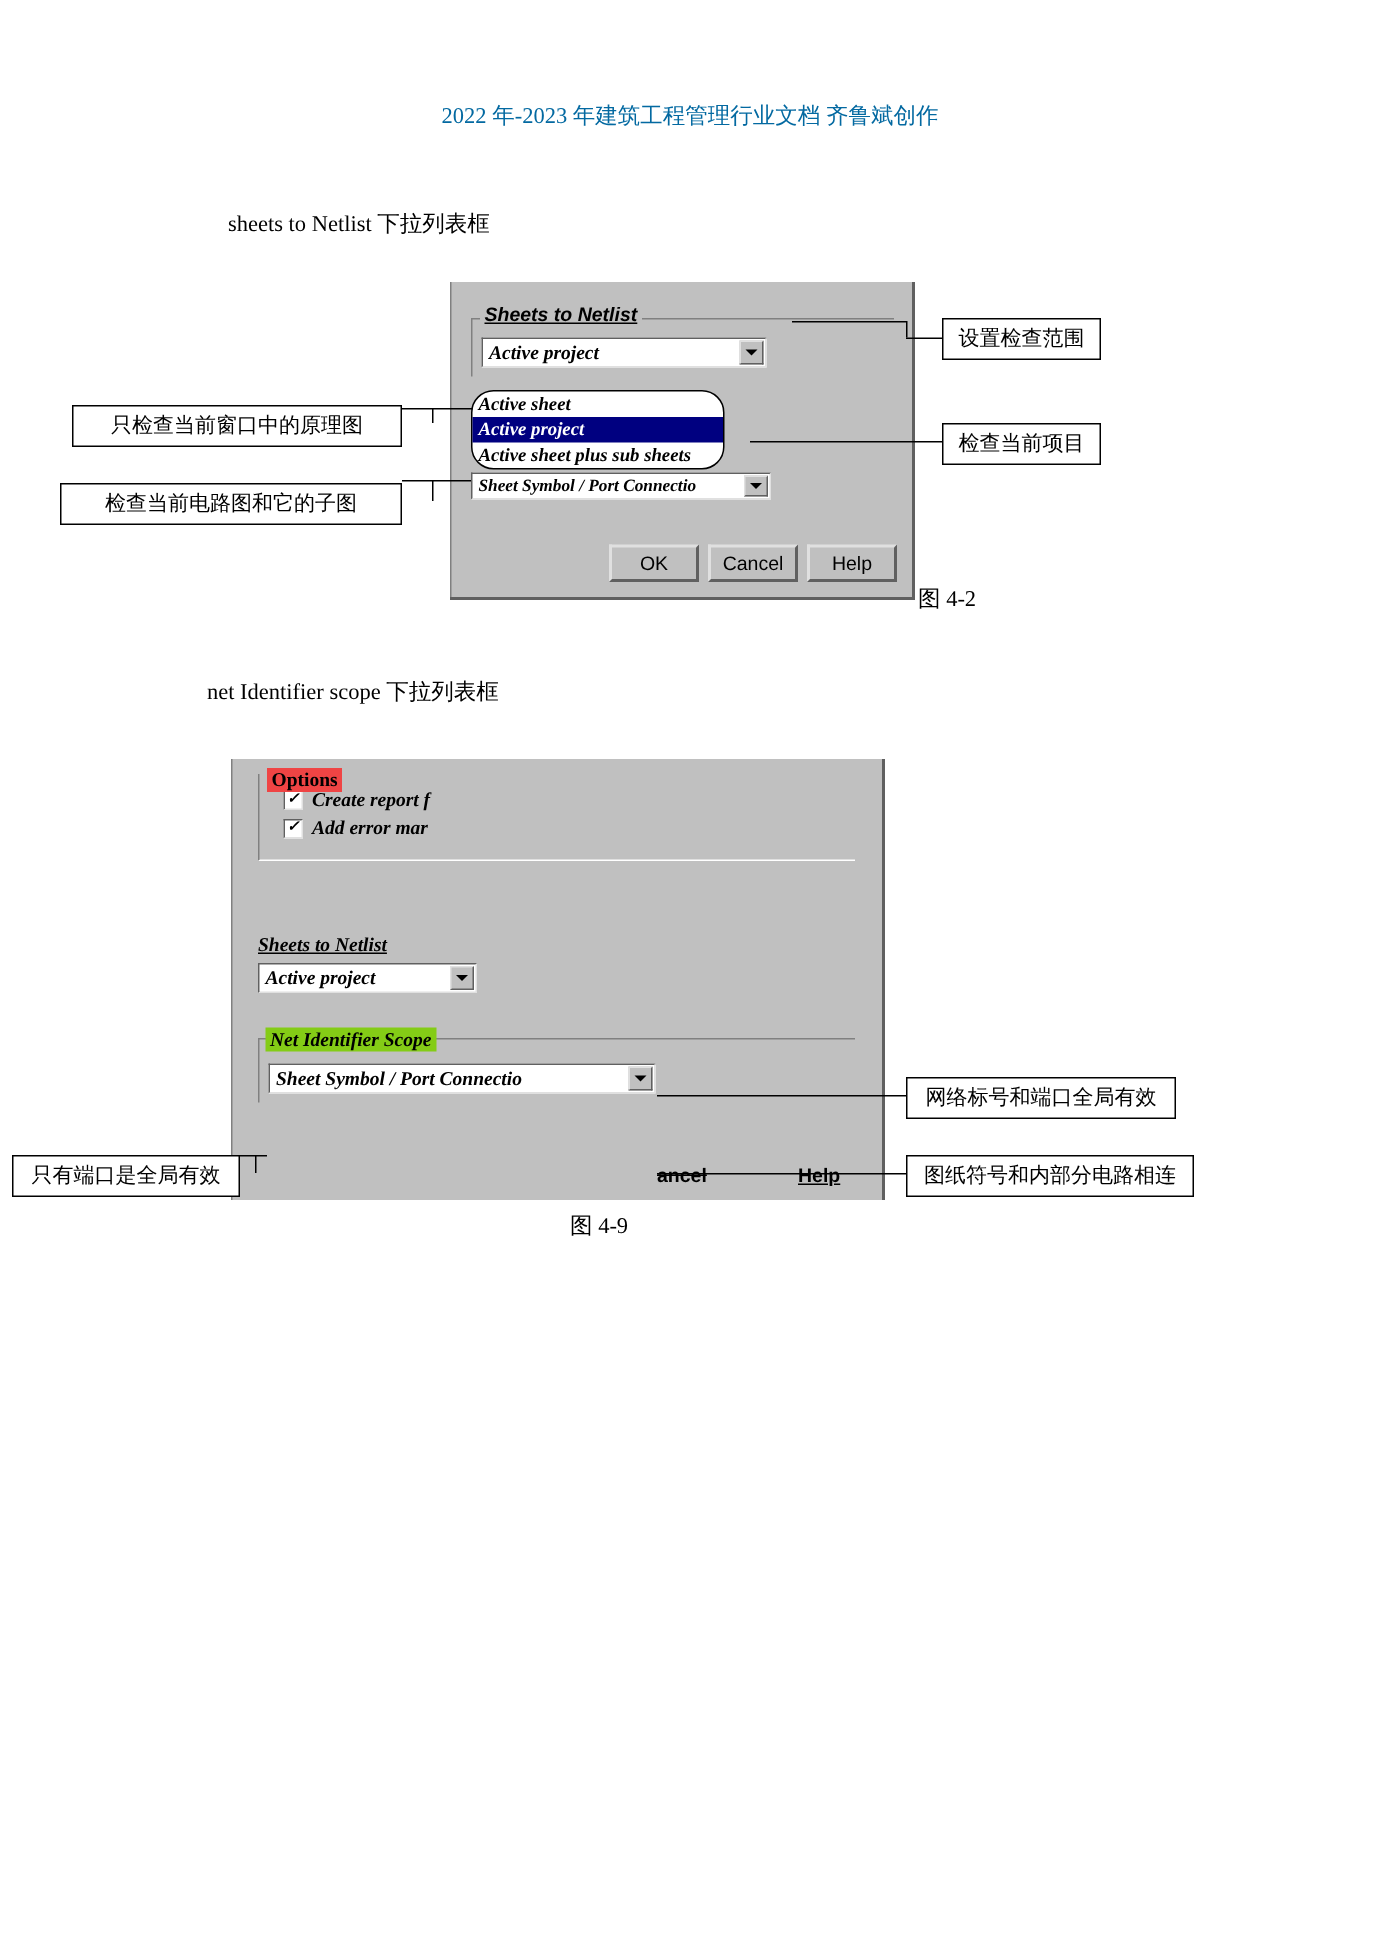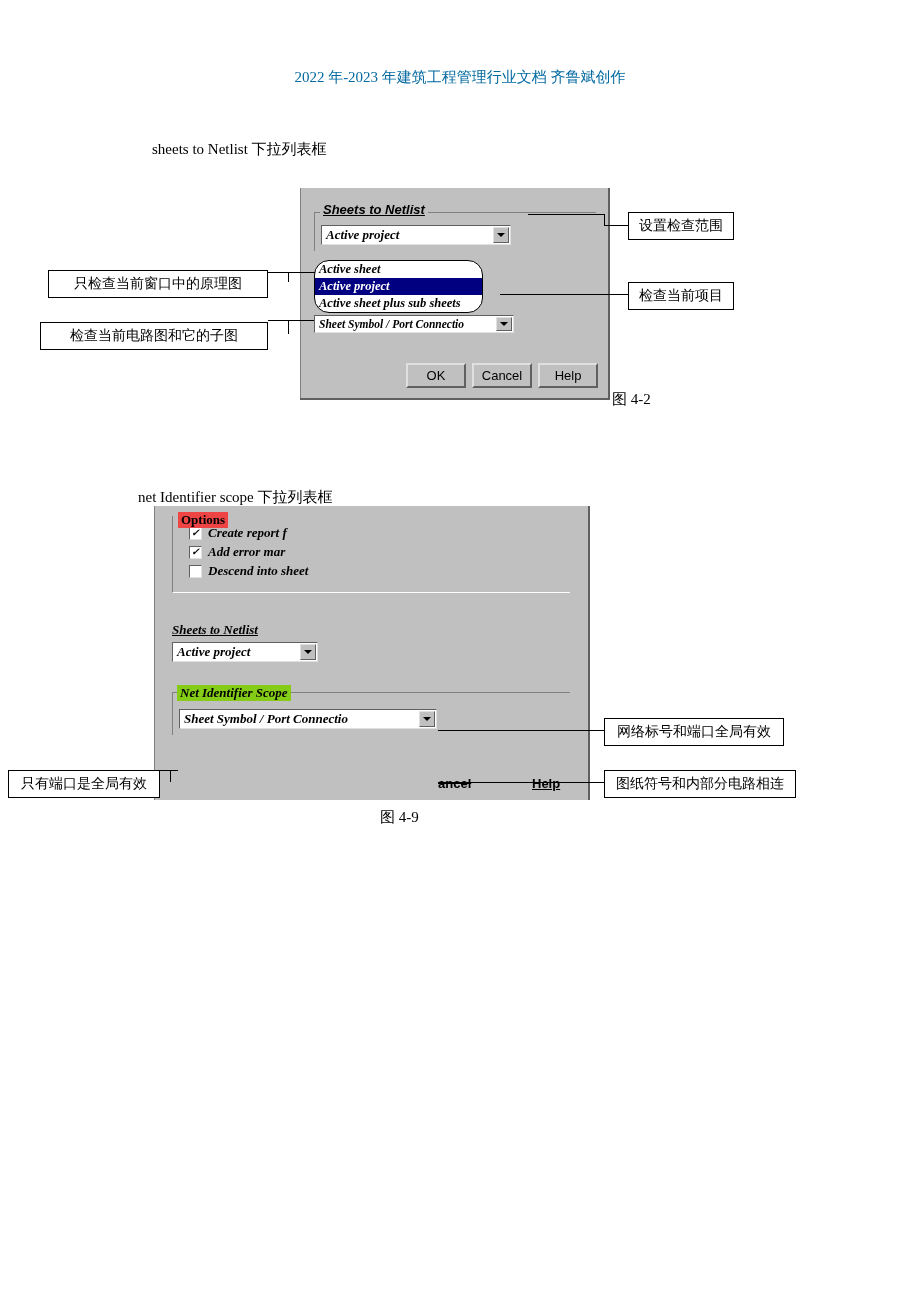--- a/index.html
+++ b/index.html
@@ -204,39 +204,35 @@
 
 <div class="callout" style="top:282px; left:628px;">检查当前项目</div>
 <div class="connector" style="top:294px; left:500px; width:128px;"></div>
 
 <div class="callout" style="top:322px; left:40px; width:228px;">检查当前电路图和它的子图</div>
 <div class="connector" style="top:320px; left:268px; width:46px;"></div>
 <div style="position:absolute; top:320px; left:288px; width:1px; height:14px; background:#000;"></div>
 
 <div class="fig-caption" style="top:390px; left:612px;">图 4-2</div>
 
-<div class="section-title" style="top:452px; left:138px;margin-top:36px;">net Identifier scope  下拉列表框</div>
+<div class="section-title" style="top:452px; left:138px;">net Identifier scope  下拉列表框</div>
 
 <div style="position:absolute; top:506px; left:154px; width:436px; height:294px; background:#c0c0c0; border-right:2px solid #606060;">
   <div class="left-edge" style="top:0; left:0; height:294px;"></div>
 
   <div style="position:absolute; top:10px; left:18px; width:398px;">
     <div style="border-left:1px solid #808080; border-bottom:1px solid #fff; padding:6px 8px 10px 16px;">
       <div style="position:absolute; top:-4px; left:6px; font-weight:bold; font-size:13px; background:#ef4444; padding:0 3px;">Options</div>
       <div class="checkbox-row">
         <div class="checkbox">✓</div>
         <span>Create report f</span>
       </div>
       <div class="checkbox-row">
         <div class="checkbox">✓</div>
         <span>Add error mar</span>
-      </div>
-      <div class="checkbox-row">
-        <div class="checkbox"></div>
-        <span>Descend into sheet</span>
       </div>
     </div>
   </div>
 
   <div style="position:absolute; top:116px; left:18px;">
     <div style="font-weight:bold; font-style:italic; font-size:13px; text-decoration:underline;">Sheets to Netlist</div>
     <div class="combo" style="width:146px; margin-top:4px;">
       <span>Active project</span>
       <div class="arrow-btn">
           <div class="arrow-down"></div>

